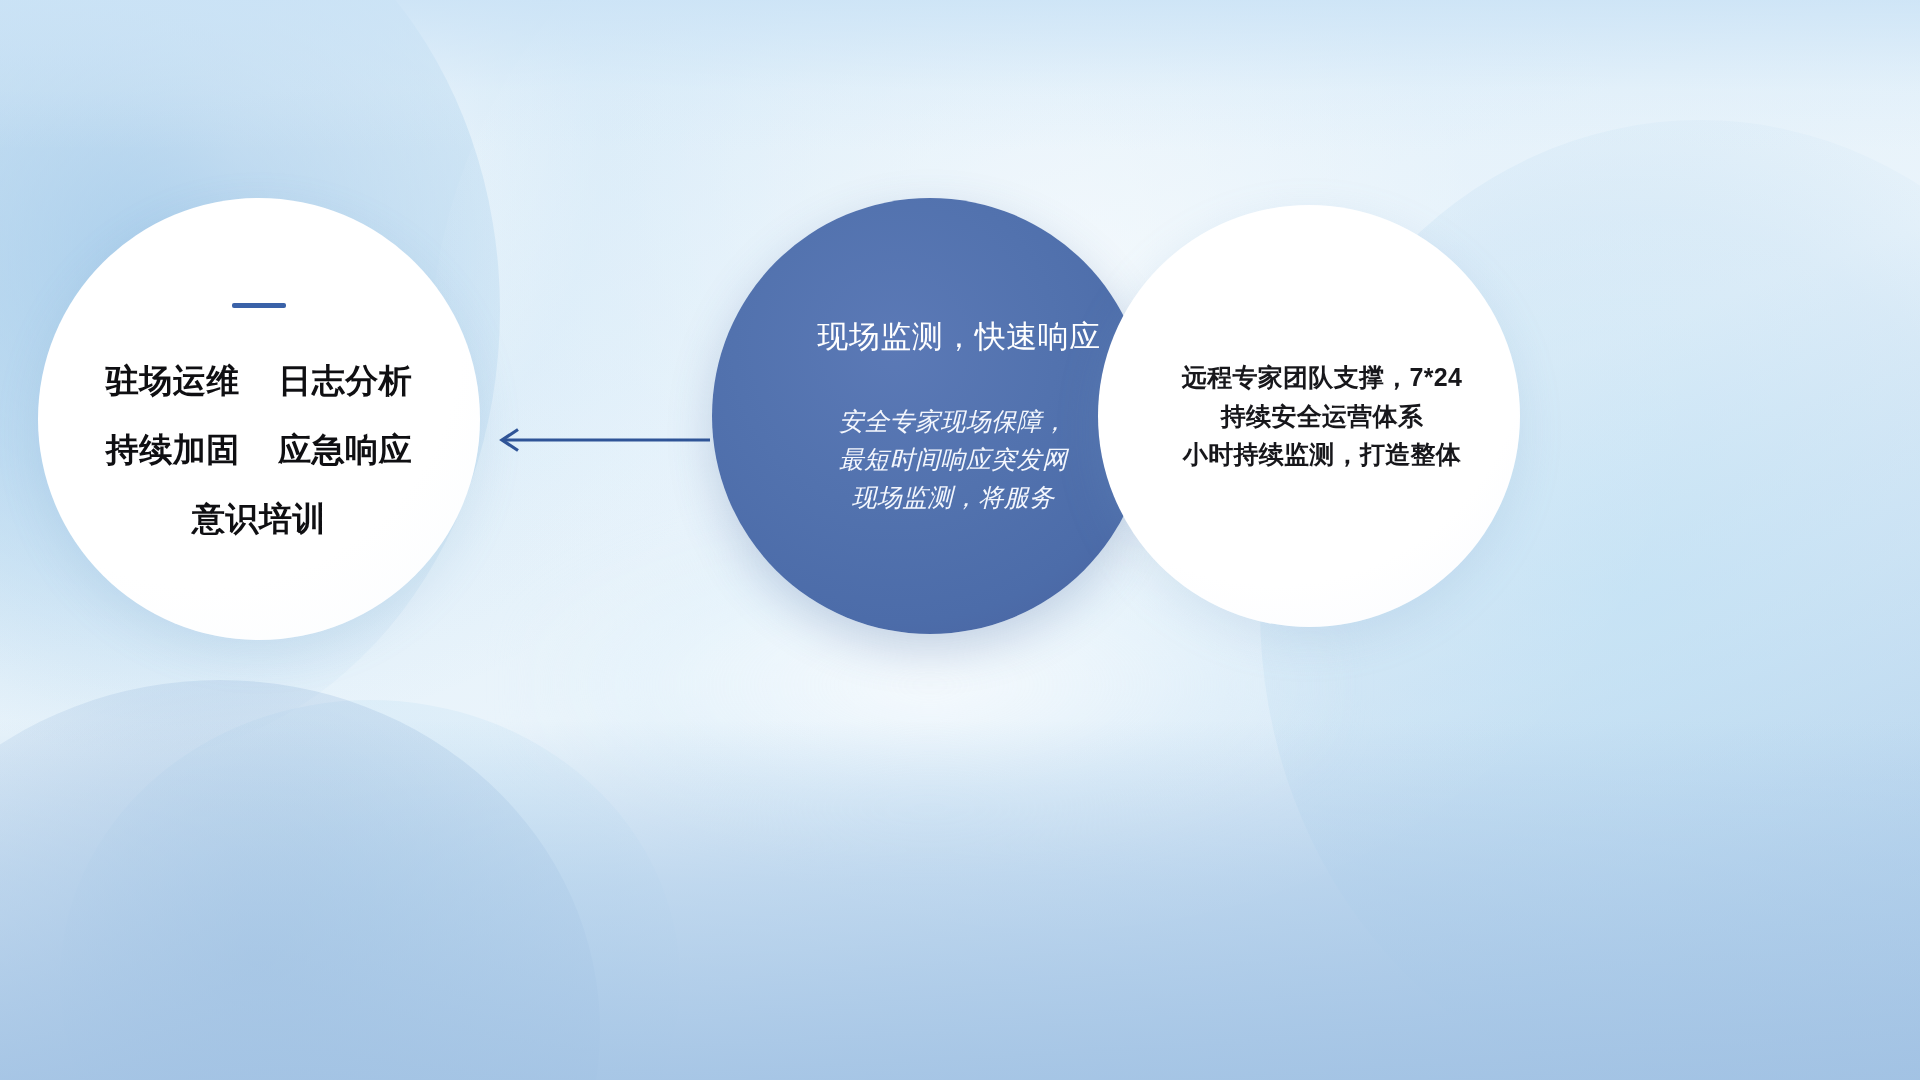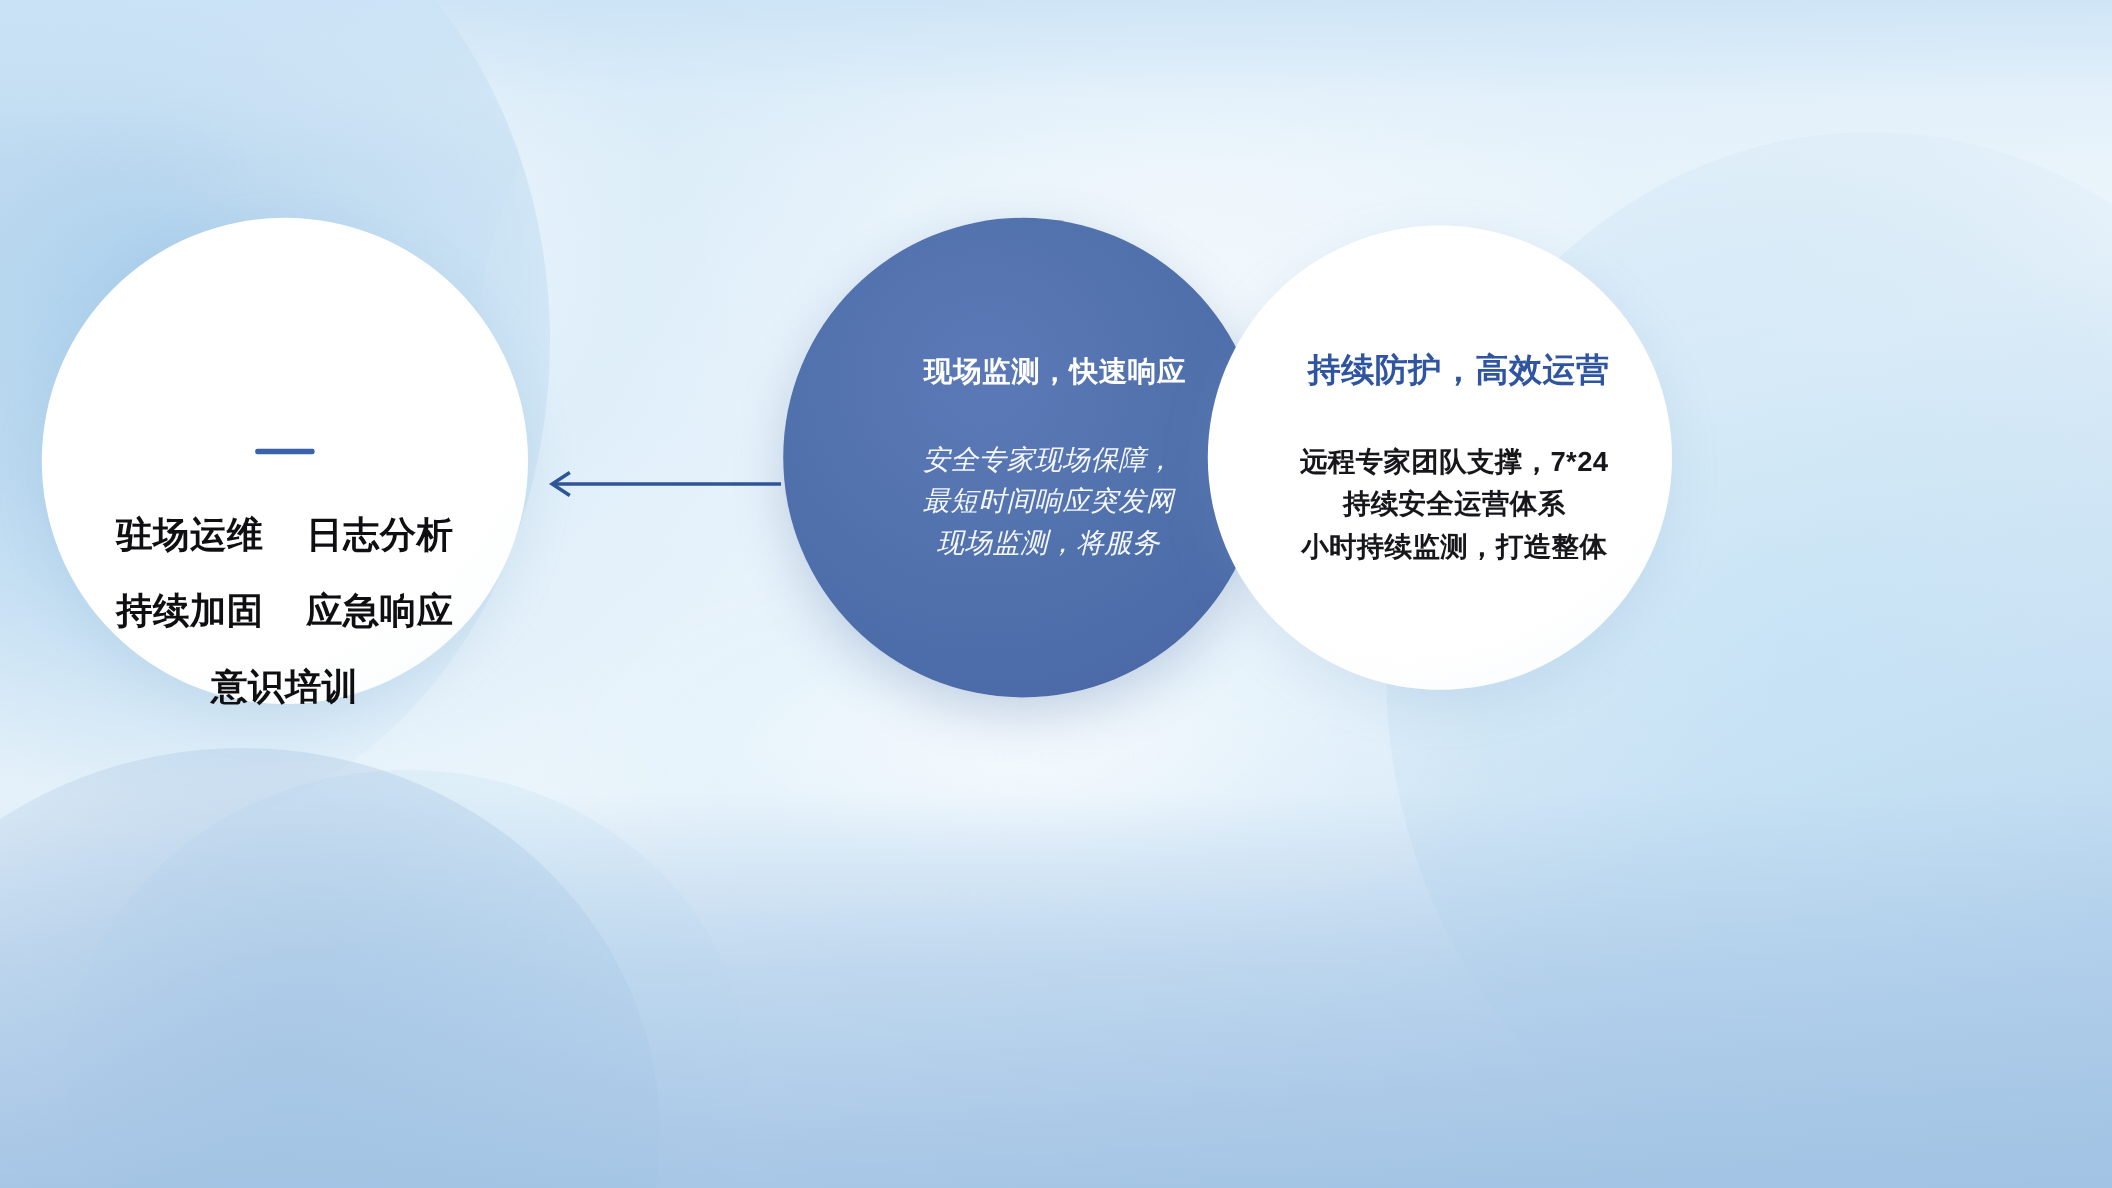--- a/index.html
+++ b/index.html
@@ -64,41 +64,40 @@
   #stage { position:absolute; inset:0; }
 
   .circle { position:absolute; border-radius:50%; display:flex; flex-direction:column;
             align-items:center; justify-content:center; text-align:center; }
 
   
   #circle-left {
     left:38px; top:198px; width:442px; height:442px;
     background:radial-gradient(circle at 38% 30%,#ffffff 0%,#ffffff 62%,#fcfdfe 82%,#f7fafd 100%);
     box-shadow:0 14px 44px rgba(120,160,200,.16);
-    justify-content:flex-end;
   }
   #left-dash {
     width:54px; height:5px; background:#3a62a8; border-radius:2px;
     margin-bottom:56px;
   }
   .left-line {
     font-size:33px; font-weight:700; color:#0f0f12; letter-spacing:.5px;
     line-height:1.0; white-space:pre;
   }
   .left-line + .left-line { margin-top:36px; }
 
   
   #circle-mid {
     left:712px; top:198px; width:436px; height:436px;
     background:radial-gradient(circle at 42% 34%,#5b79b6 0%,#5272ae 42%,#4c6ca9 72%,#485f9d 100%);
     box-shadow:0 16px 46px rgba(60,90,150,.24);
     z-index:3;
   }
   #mid-title {
-    font-size:26px; font-weight:700; color:#ffffff; letter-spacing:.5px;
+    font-size:31px; font-weight:400; color:#ffffff; letter-spacing:.5px;
     white-space:nowrap; margin-bottom:44px; margin-left:58px;
   }
   #mid-body {
     font-size:25px; color:#f4f7fd; line-height:1.52; letter-spacing:.4px;
     margin-left:46px;
     font-style:italic;
   }
   #mid-body div { white-space:nowrap; }
 
   
@@ -154,21 +153,20 @@
   <div class="circle" id="circle-mid">
     <div id="mid-title">现场监测，快速响应</div>
     <div id="mid-body">
       <div>安全专家现场保障，</div>
       <div>最短时间响应突发网</div>
       <div>现场监测，将服务</div>
     </div>
   </div>
 
   <div class="circle" id="circle-right">
-    <div id="right-title">持续防护，高效运营</div>
     <div id="right-body">
       <div>远程专家团队支撑，7*24</div>
       <div>持续安全运营体系</div>
       <div>小时持续监测，打造整体</div>
     </div>
   </div>
 
 </div>
 
 </body></html>

